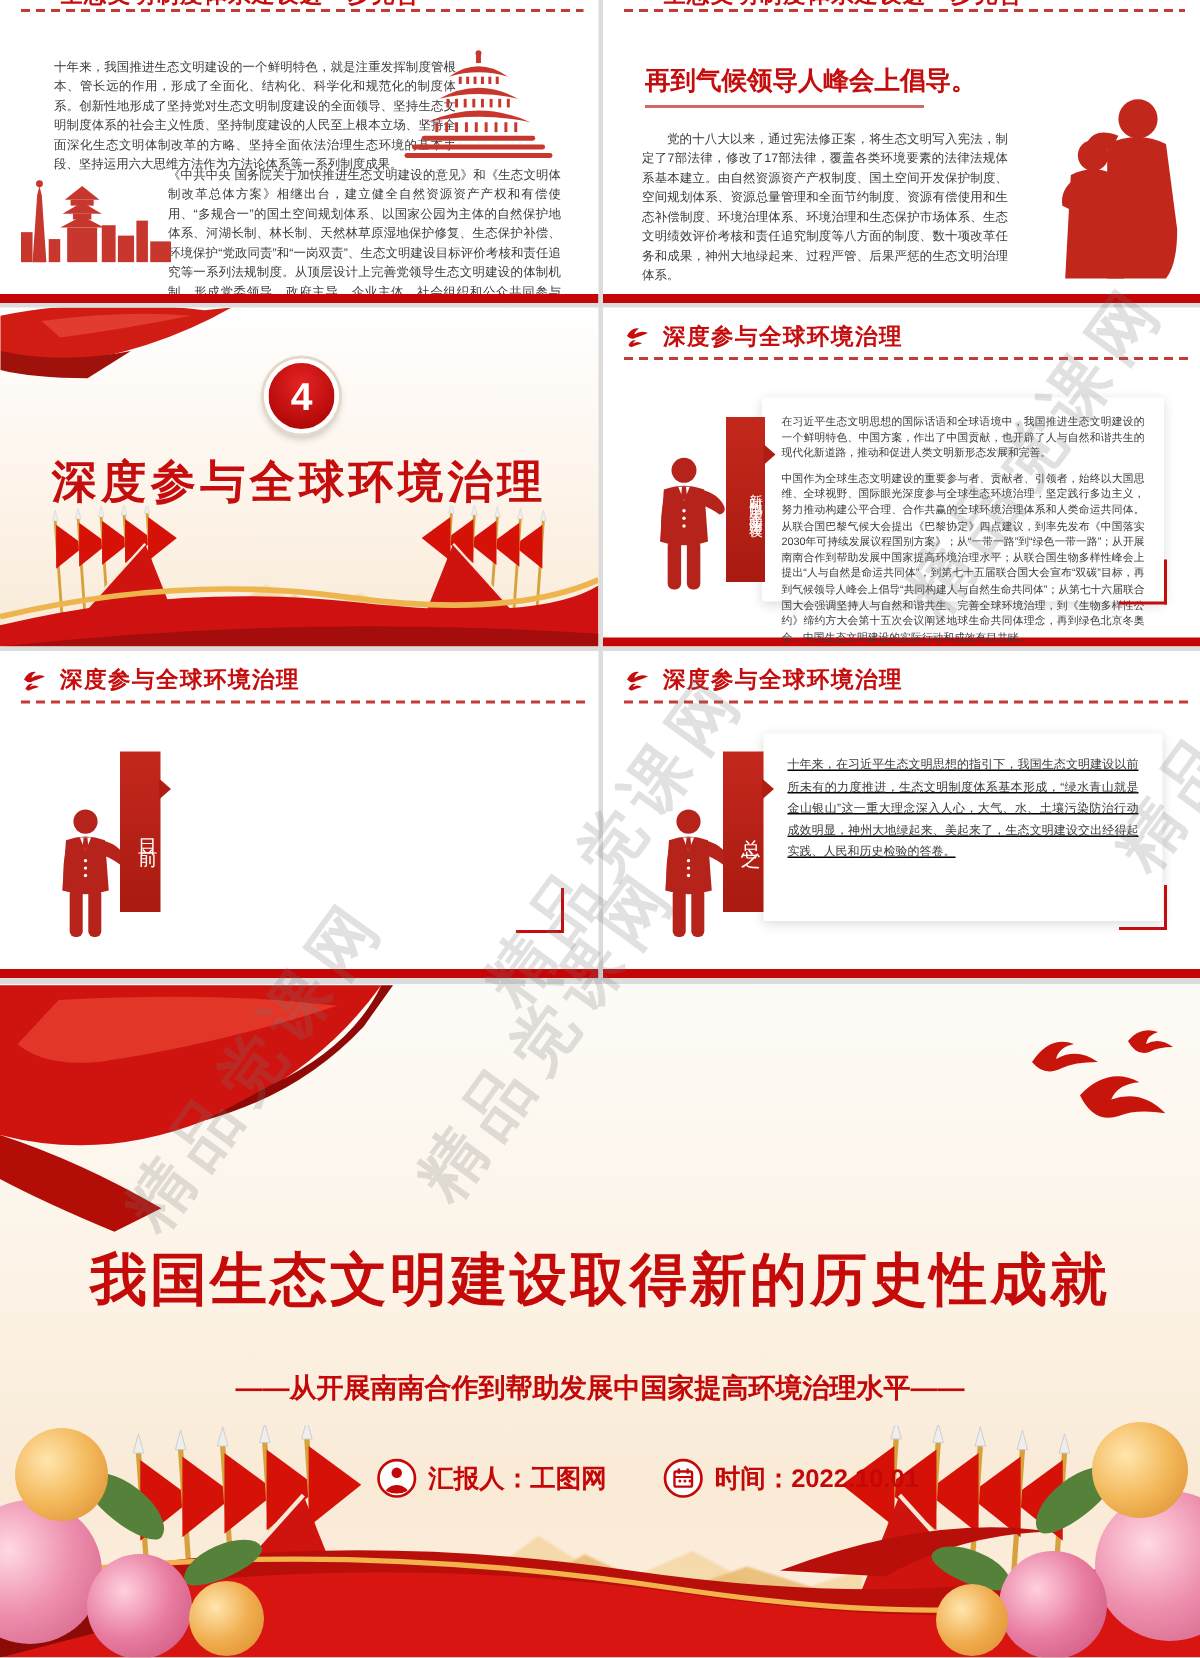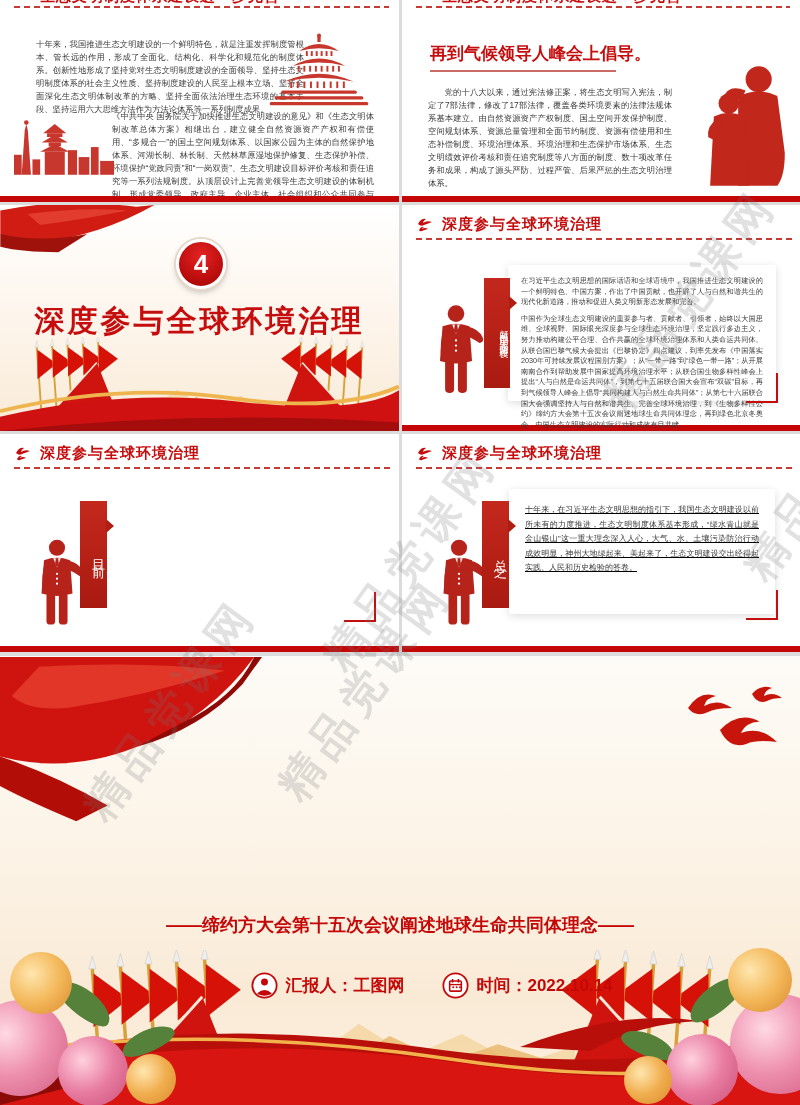--- a/index.html
+++ b/index.html
@@ -108,21 +108,21 @@
     </g>
   </svg>
   <div class="footerbar"></div>
 </div>
 
 <div class="slide" style="left:402px;top:0;width:398px;height:202px;">
   <div class="clip-hdr">生态文明制度体系建设进一步完善</div>
   <div class="hdr-dash" style="left:14px;right:10px;top:6px;"></div>
   <div style="position:absolute;left:28px;top:42px;font-size:17px;font-weight:bold;color:#c50d0d;">再到气候领导人峰会上倡导。</div>
   <div style="position:absolute;left:28px;top:70px;width:186px;height:2px;background:#cc6b66;"></div>
-  <div class="body-txt" style="left:26px;top:86px;width:244px;text-indent:2em;">党的十八大以来，通过宪法修正案，将生态文明写入宪法，制定了7部法律，修改了17部法律，覆盖各类环境要素的法律法规体系基本建立。由自然资源资产产权制度、国土空间开发保护制度、空间规划体系、资源总量管理和全面节约制度、资源有偿使用和生态补偿制度、环境治理体系、环境治理和生态保护市场体系、生态文明绩效评价考核和责任追究制度等八方面的制度、数十项改革任务和成果，构成了源头严防、过程严管、后果严惩的生态文明治理体系。</div>
+  <div class="body-txt" style="left:26px;top:86px;width:244px;text-indent:2em;">党的十八大以来，通过宪法修正案，将生态文明写入宪法，制定了7部法律，修改了17部法律，覆盖各类环境要素的法律法规体系基本建立。由自然资源资产产权制度、国土空间开发保护制度、空间规划体系、资源总量管理和全面节约制度、资源有偿使用和生态补偿制度、环境治理体系、环境治理和生态保护市场体系、生态文明绩效评价考核和责任追究制度等八方面的制度、数十项改革任务和成果，神州大地绿起来、过程严管、后果严惩的生态文明治理体系。</div>
   <svg style="position:absolute;left:282px;top:64px;" width="112" height="122" viewBox="0 0 120 130">
     <g fill="#c2271c">
       <circle cx="80" cy="16" r="14"></circle>
       <path d="M58,34 Q80,24 100,34 L108,95 Q108,120 100,130 L58,130 Z"></path>
       <path d="M62,36 Q48,40 44,32 Q50,22 66,28 Z"></path>
       <circle cx="48" cy="42" r="11"></circle>
       <path d="M32,56 Q48,48 64,56 L70,130 L28,130 Z"></path>
       <path d="M36,58 Q24,66 26,78 L34,82 Q36,68 44,62 Z"></path>
     </g>
   </svg>
@@ -316,42 +316,43 @@
     <path d="M40,10 Q150,4 230,14 Q150,40 70,52 Q30,56 12,40 Z" fill="#e84230" opacity=".75"></path>
     <path d="M0,102 Q55,120 110,152 L78,168 Q30,148 0,132 Z" fill="#b30d08"></path>
   </svg>
   <svg style="position:absolute;left:660px;top:30px;" width="126" height="100" viewBox="0 0 126 100">
     <g fill="#c8150c">
       <path d="M28,22 Q40,4 56,10 Q46,12 44,20 Q58,12 72,22 Q56,22 48,26 Q36,32 28,22Z"></path>
       <path d="M60,48 Q76,26 98,34 Q84,37 81,48 Q100,38 118,52 Q98,52 88,58 Q72,66 60,48Z" transform="rotate(8 88 46)"></path>
       <path d="M92,8 Q100,-2 112,2 Q105,4 104,10 Q113,5 122,12 Q112,12 107,15 Q98,19 92,8Z"></path>
     </g>
   </svg>
-  <div class="cover-sub" style="top:257px;">——缔约方大会第十五次会议阐述地球生命共同体理念——</div>
+  <div class="cover-t2" style="top:172px;">我国生态文明建设取得新的历史性成就</div>
+  <div class="cover-sub" style="top:257px;">——从开展南南合作到帮助发展中国家提高环境治理水平——</div>
   <div class="cover-info">
     <div class="info-item">
       <svg width="27" height="27" viewBox="0 0 24 24">
         <circle cx="12" cy="12" r="10.8" fill="#fff" stroke="#c40808" stroke-width="1.6"></circle>
         <circle cx="12" cy="8.8" r="3.1" fill="#c40808"></circle>
         <path d="M5.8,18.6 Q12,13.4 18.2,18.6 L18.2,19.6 Q12,22.6 5.8,19.6 Z" fill="#c40808"></path>
       </svg>
       <span>汇报人：工图网</span>
     </div>
     <div class="info-item">
       <svg width="27" height="27" viewBox="0 0 24 24">
         <circle cx="12" cy="12" r="10.8" fill="#fff" stroke="#c40808" stroke-width="1.6"></circle>
         <rect x="6.8" y="8" width="10.4" height="9" rx="1" fill="none" stroke="#c40808" stroke-width="1.4"></rect>
         <line x1="9.4" y1="6.2" x2="9.4" y2="9.4" stroke="#c40808" stroke-width="1.4"></line>
         <line x1="14.6" y1="6.2" x2="14.6" y2="9.4" stroke="#c40808" stroke-width="1.4"></line>
         <line x1="6.8" y1="11.2" x2="17.2" y2="11.2" stroke="#c40808" stroke-width="1.2"></line>
         <circle cx="10" cy="13.6" r=".9" fill="#c40808"></circle>
           <circle cx="13" cy="13.6" r=".9" fill="#c40808"></circle>
           <circle cx="16" cy="13.6" r=".9" fill="#c40808"></circle>
       </svg>
-      <span>时间：2022.10.14</span>
+      <span>时间：2022.10.01</span>
     </div>
   </div>
   <svg style="position:absolute;left:225px;bottom:28px;filter:blur(.7px);" width="350" height="92" viewBox="0 0 340 90" preserveAspectRatio="none">
     <path d="M0,90 L40,58 80,76 130,38 180,70 230,48 285,78 340,60 340,90 Z" fill="#f3d6a2" opacity=".85"></path>
     <path d="M0,90 L60,66 110,80 160,50 215,76 265,58 340,82 340,90 Z" fill="#e9b96e" opacity=".85"></path>
   </svg>
   <svg style="position:absolute;left:58px;top:294px;" width="216" height="152" viewBox="0 0 170 130">
     <g>
       <g>
           <line x1="30" y1="128" x2="22" y2="16" stroke="#d7a23c" stroke-width="3"></line>

